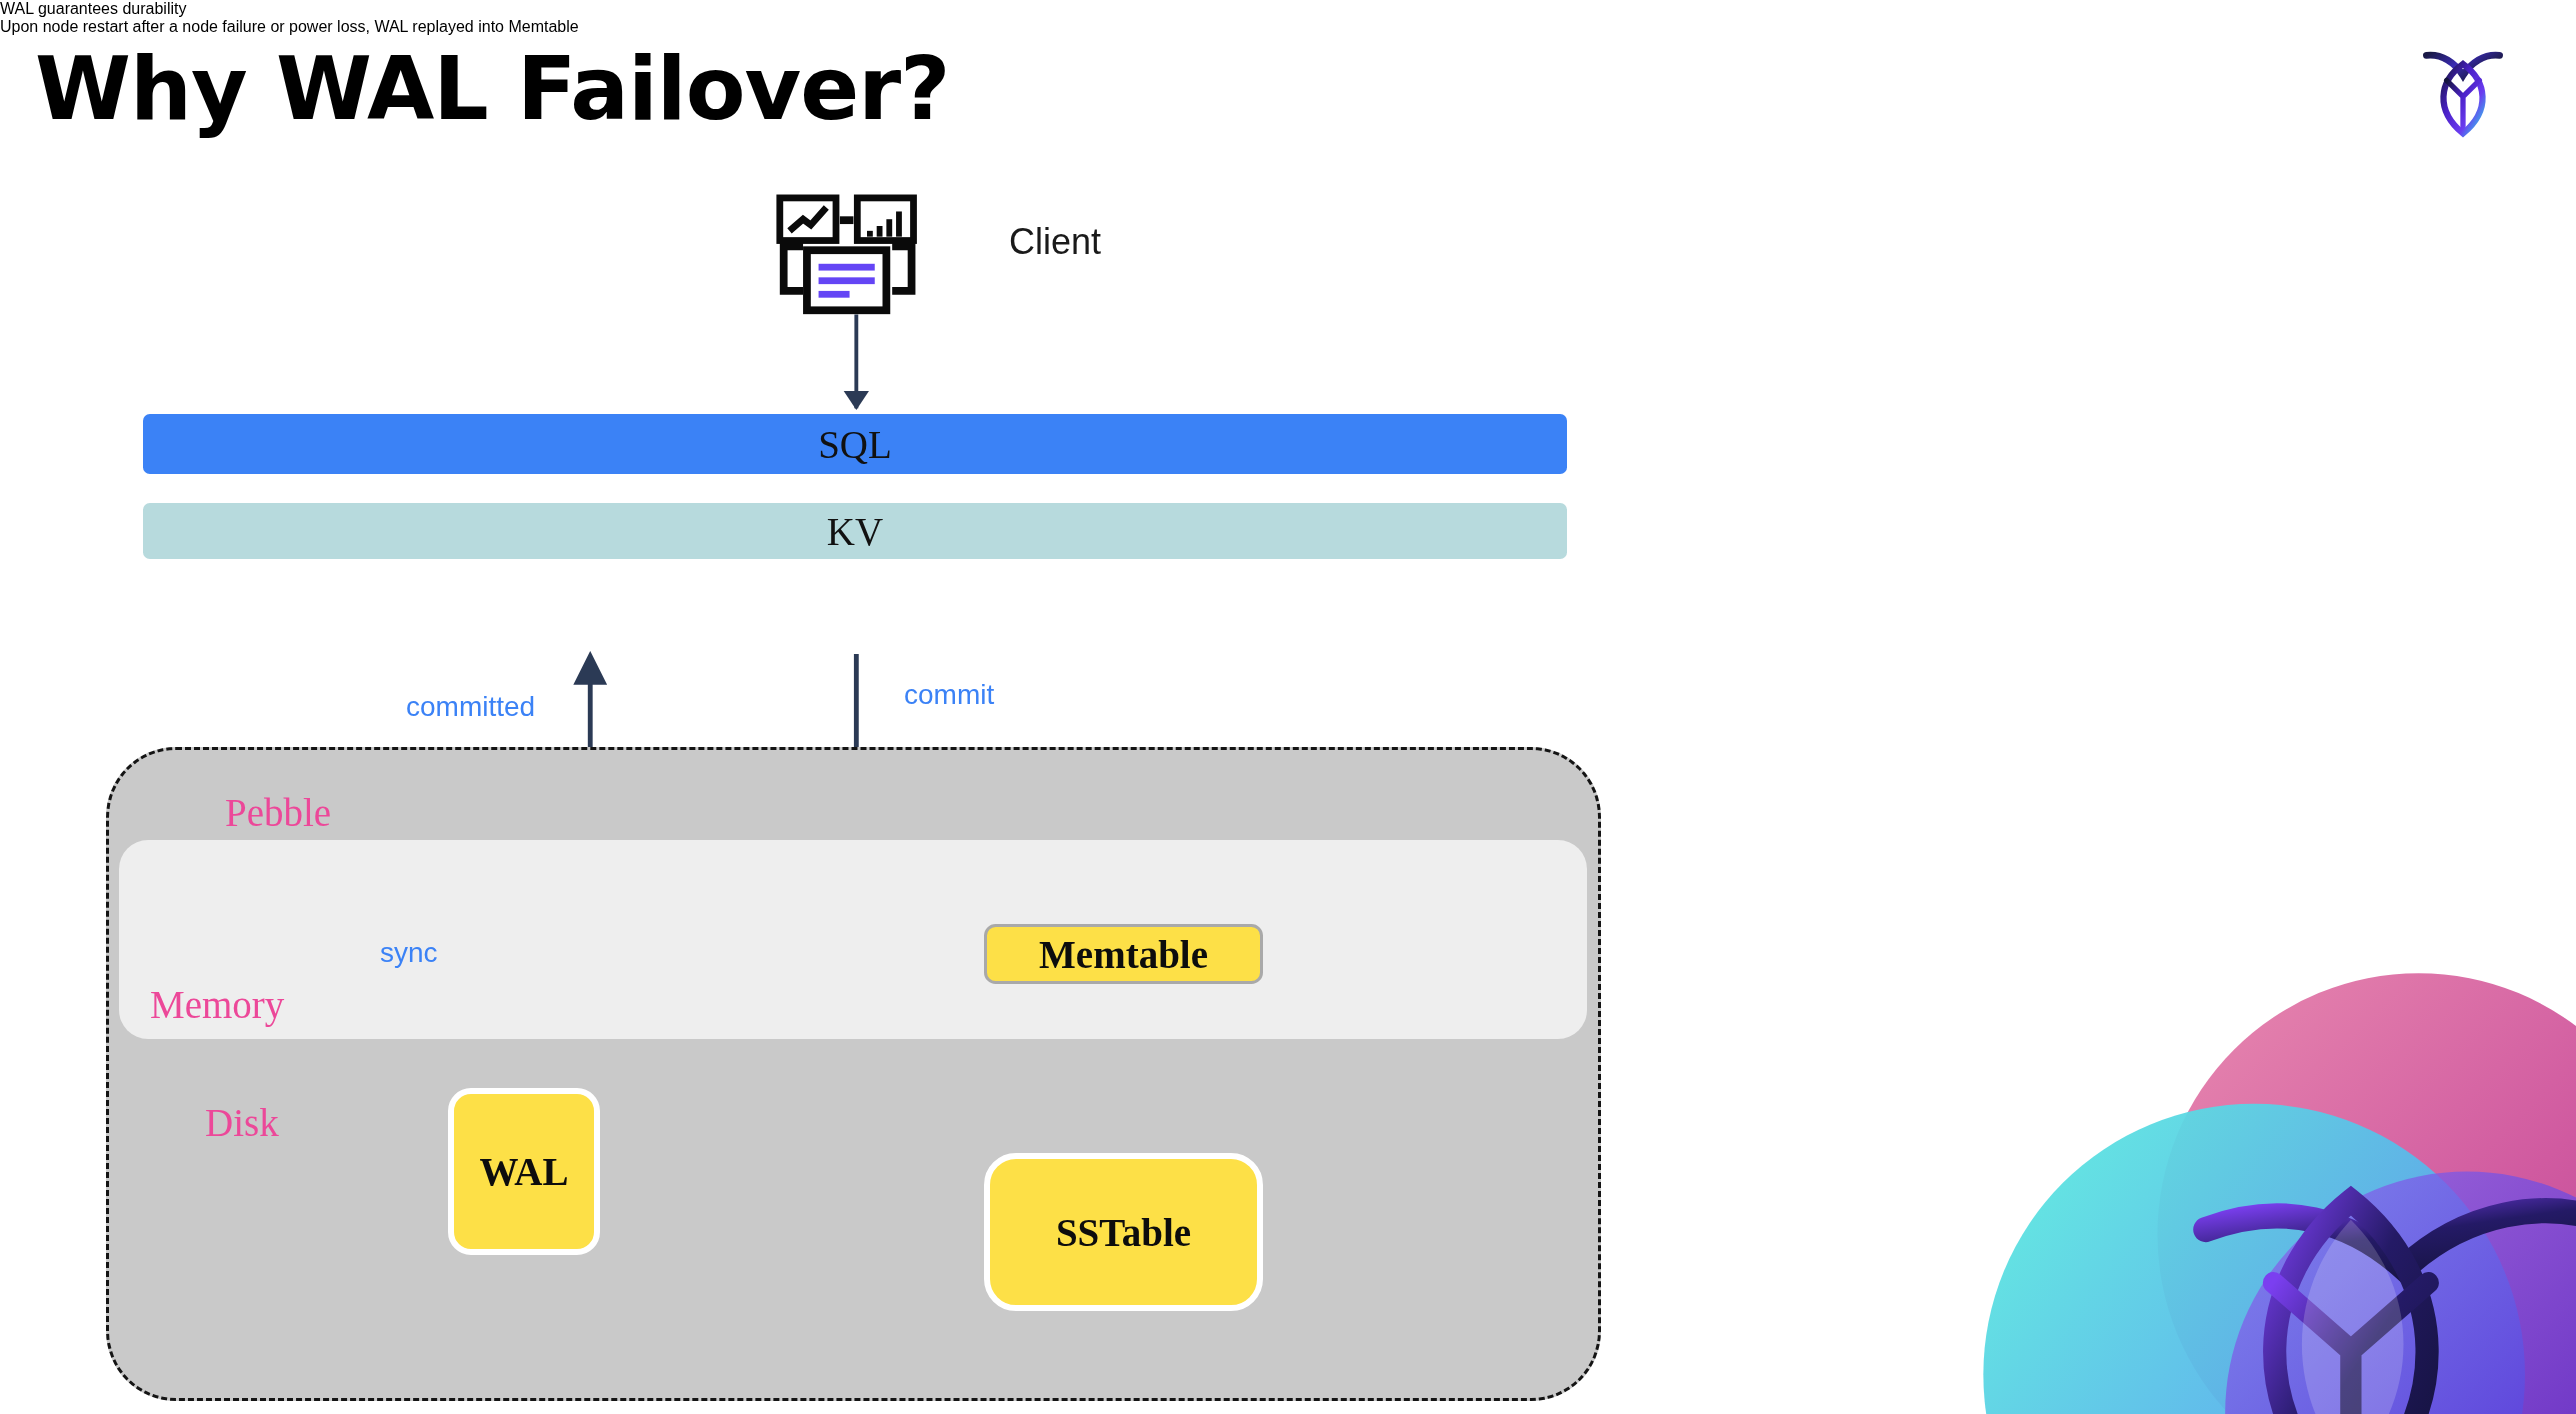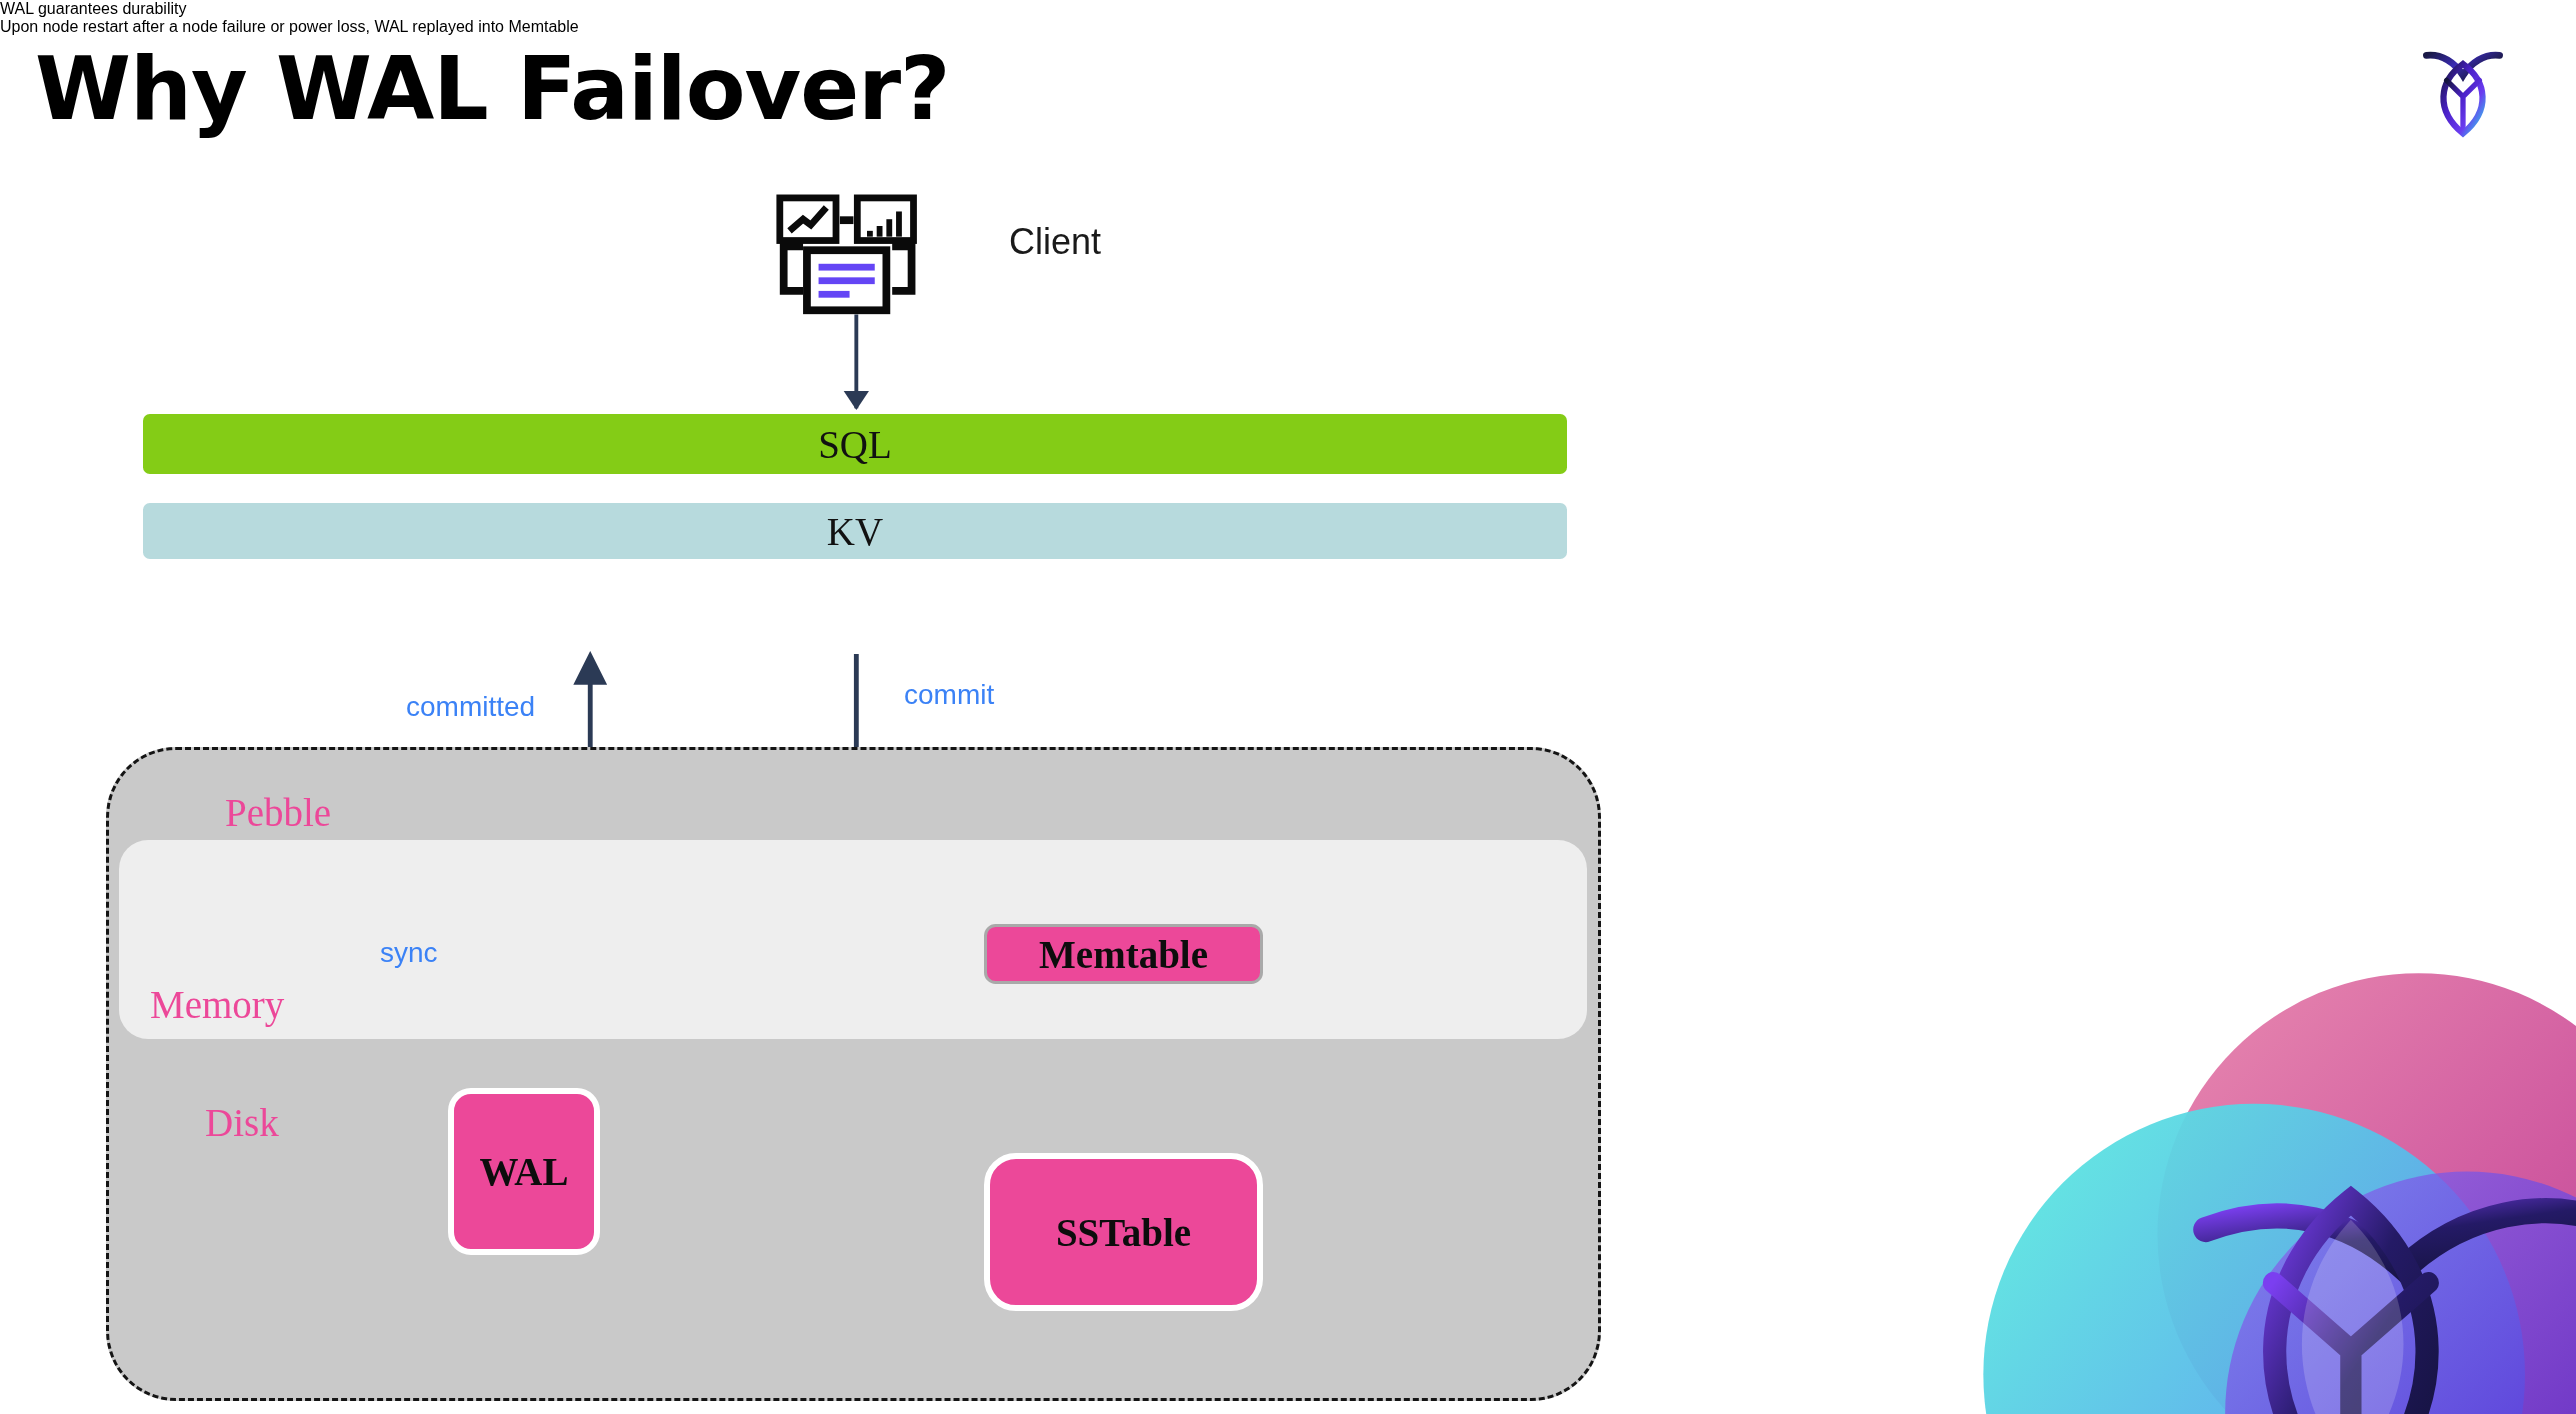--- a/index.html
+++ b/index.html
@@ -122,21 +122,21 @@
     white-space: nowrap;
   }
   #label-pebble { left: 225px; top: 790px; }
   #label-memory { left: 150px; top: 982px; }
   #label-disk   { left: 205px; top: 1100px; }
 
   
   .node-box {
     position: absolute;
     box-sizing: border-box;
-    background: #ec4899;
+    background: #fde047;
     display: flex;
     align-items: center;
     justify-content: center;
     font-family: "Liberation Serif", serif;
     font-weight: 700;
     font-size: 39px;
     color: #0d0d0d;
     white-space: nowrap;
   }
   #node-memtable {
@@ -263,21 +263,21 @@
   <div id="client-label">Client</div>
 
   
   <div id="pebble-box"></div>
   <div id="memory-panel"></div>
   <div class="zone-label" id="label-pebble">Pebble</div>
   <div class="zone-label" id="label-memory">Memory</div>
   <div class="zone-label" id="label-disk">Disk</div>
 
   
-  <div class="stack-bar" id="bar-sql" style="background:#84cc16">
+  <div class="stack-bar" id="bar-sql" style="background:#3b82f6">
     <span>SQL</span>
   </div>
   <div class="stack-bar" id="bar-kv" style="background:#b7dadd">
     <span>KV</span>
   </div>
 
   
   <svg id="edges" viewBox="0 0 1760 1462">
     <defs>
       <marker id="arrow" viewBox="0 0 12 12" refX="9.5" refY="6" markerWidth="7" markerHeight="7" orient="auto-start-reverse">

